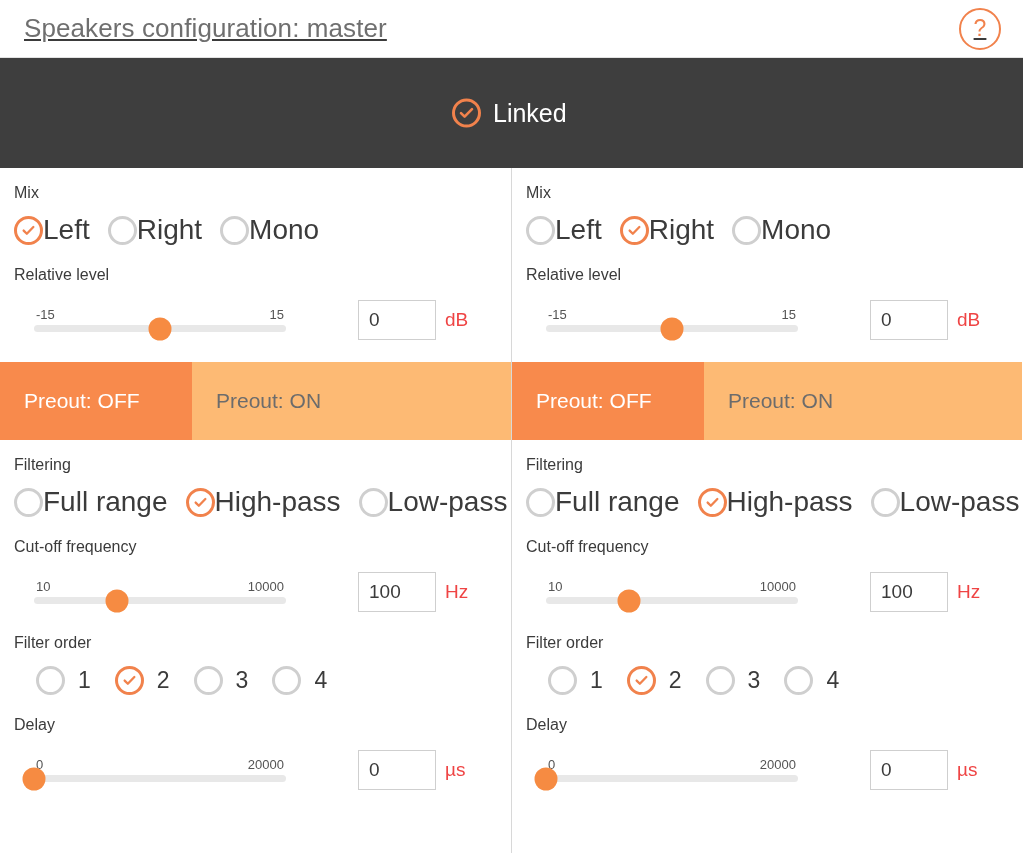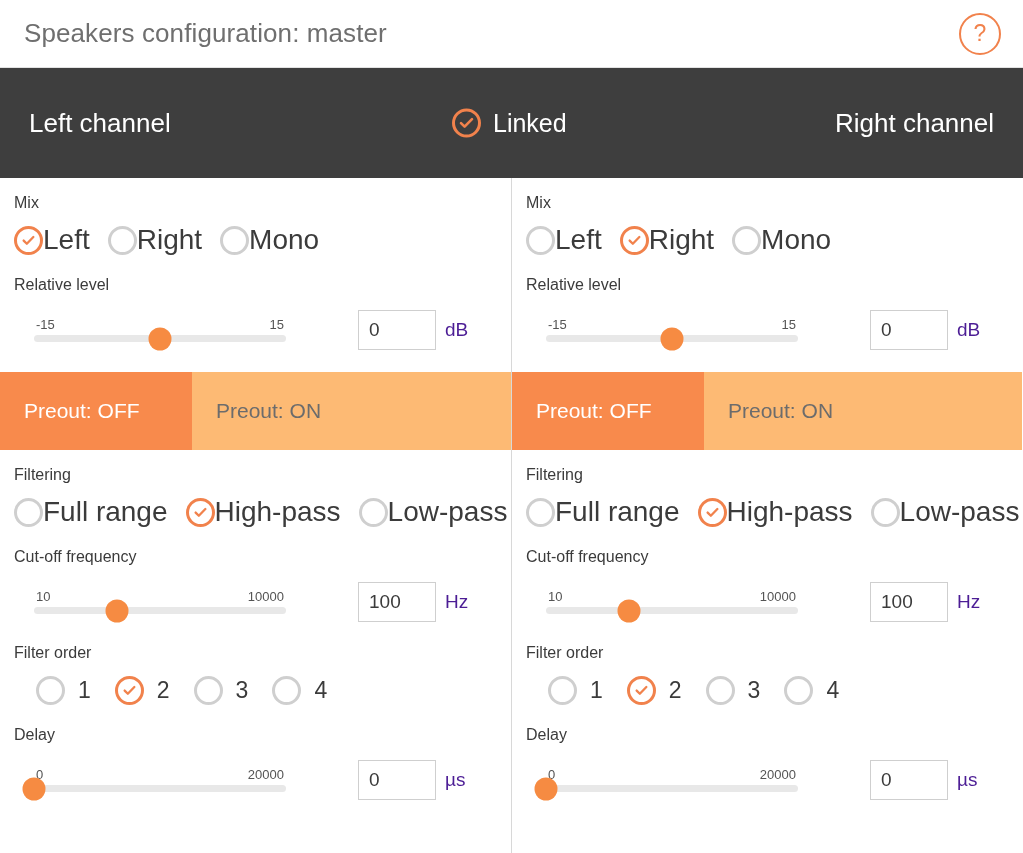--- a/index.html
+++ b/index.html
@@ -7,27 +7,28 @@
     width: 1023px;
     height: 853px;
     overflow: hidden;
     background: #ffffff;
     font-family: "Liberation Sans", sans-serif;
     color: #3b3b3b;
   }
 
   
   .titlebar {
-    height: 68px;
+    height: 58px;
     background: #ffffff;
     display: flex;
     align-items: center;
     justify-content: space-between;
     padding: 0 22px 0 24px;
     border-bottom: 1px solid #e2e2e2;
+    text-decoration: underline;
   }
   .title-text {
     font-size: 26px;
     color: #6f6f6f;
     font-weight: 400;
     letter-spacing: .1px;
     white-space: nowrap;
   }
   .help-btn {
     width: 42px; height: 42px;
@@ -179,21 +180,21 @@
     width: 78px;
     height: 40px;
     border: 1px solid #cfcfcf;
     background: #fff;
     font-size: 19px;
     color: #3b3b3b;
     padding: 0 10px;
     font-family: "Liberation Sans", sans-serif;
     outline: none;
   }
-  .unit { font-size: 19px; color: #4c1d95; }
+  .unit { font-size: 19px; color: #ef4444; }
 
   
   .tabs {
     display: flex;
     height: 78px;
     background: #fdba74;
     margin-top: 16px;
   }
   .tab {
     display: flex;
@@ -214,30 +215,28 @@
 <body>
 
 <div class="titlebar">
   <div class="title-text">Speakers configuration: master</div>
   <div class="help-btn">
     <span>?</span>
   </div>
 </div>
 
 <div class="chan-header">
-  <div class="chan-left">Left channel</div>
   <div class="linked-wrap">
     <span class="chk-circle">
       <svg width="17" height="17" viewBox="0 0 17 17" aria-hidden="true">
         <path d="M3 8.6 L6.6 12.2 L14 4.6" fill="none" stroke="#f1824c" stroke-width="2.6" stroke-linecap="round" stroke-linejoin="round"></path>
       </svg>
     </span>
     <span class="linked-label">Linked</span>
   </div>
-  <div class="chan-right">Right channel</div>
 </div>
 
 <div class="panels">
 
   <div class="panel left">
     <div class="pad">
       <div class="section-label">Mix</div>
       <div class="radio-row">
         <label class="radio-item">
           <span class="radio on">

